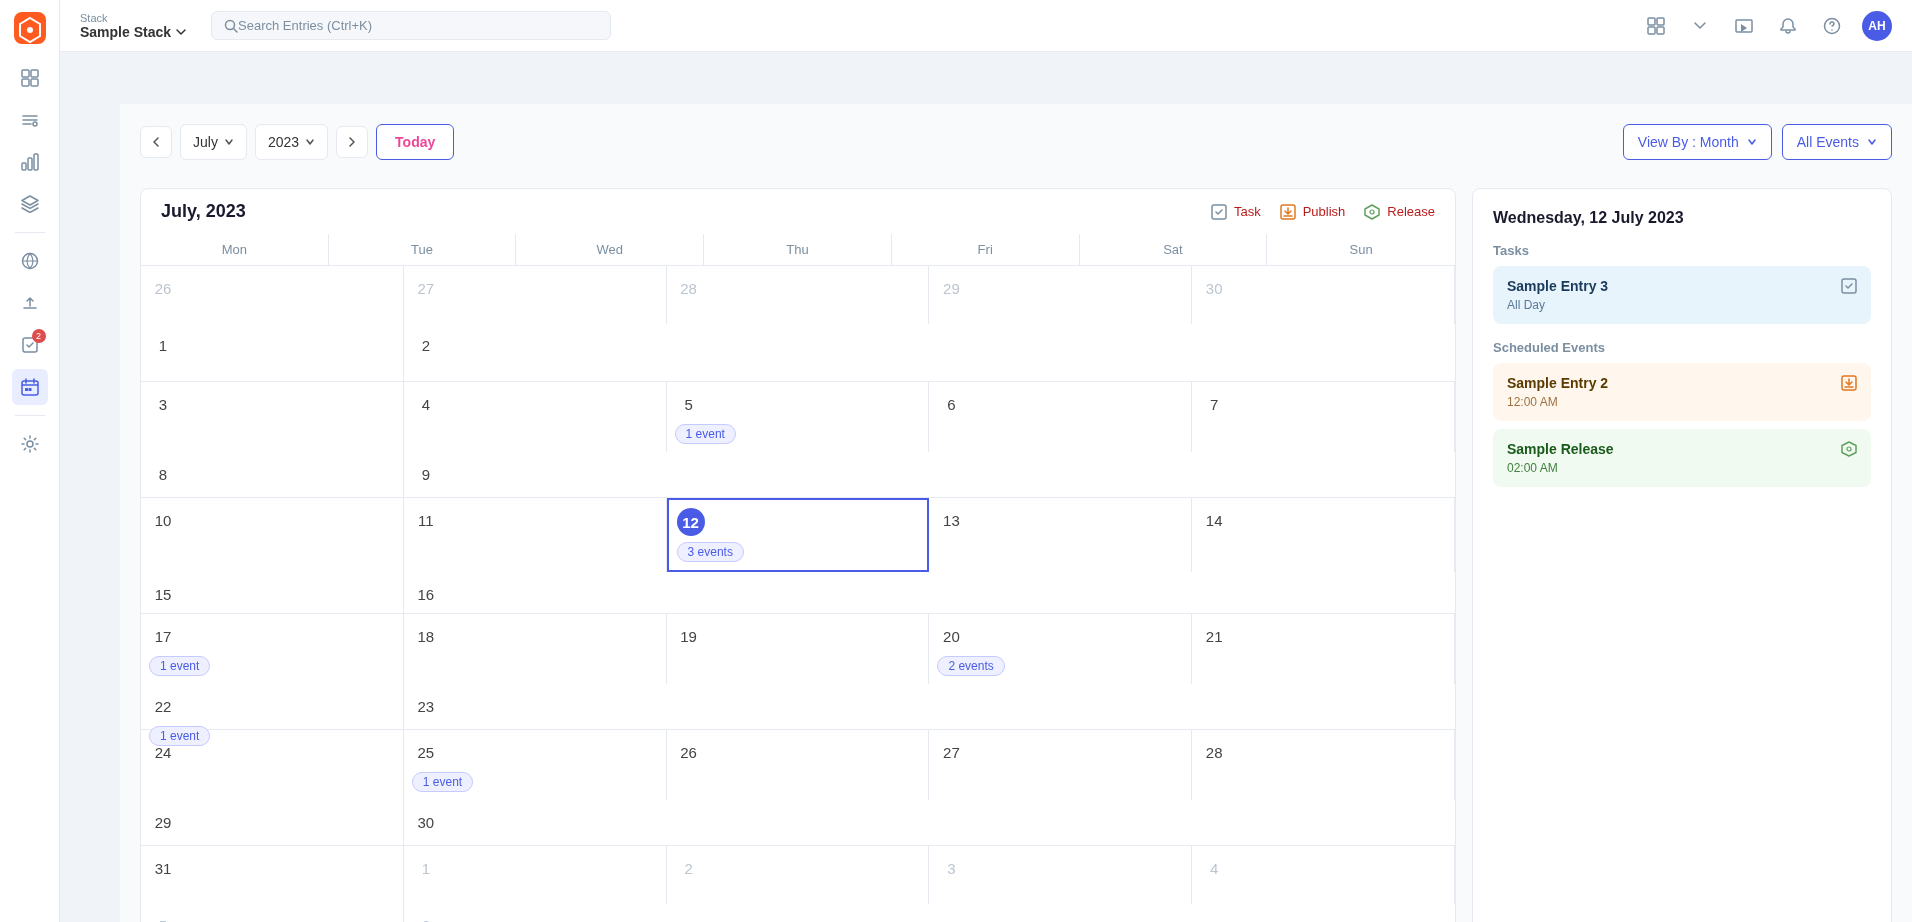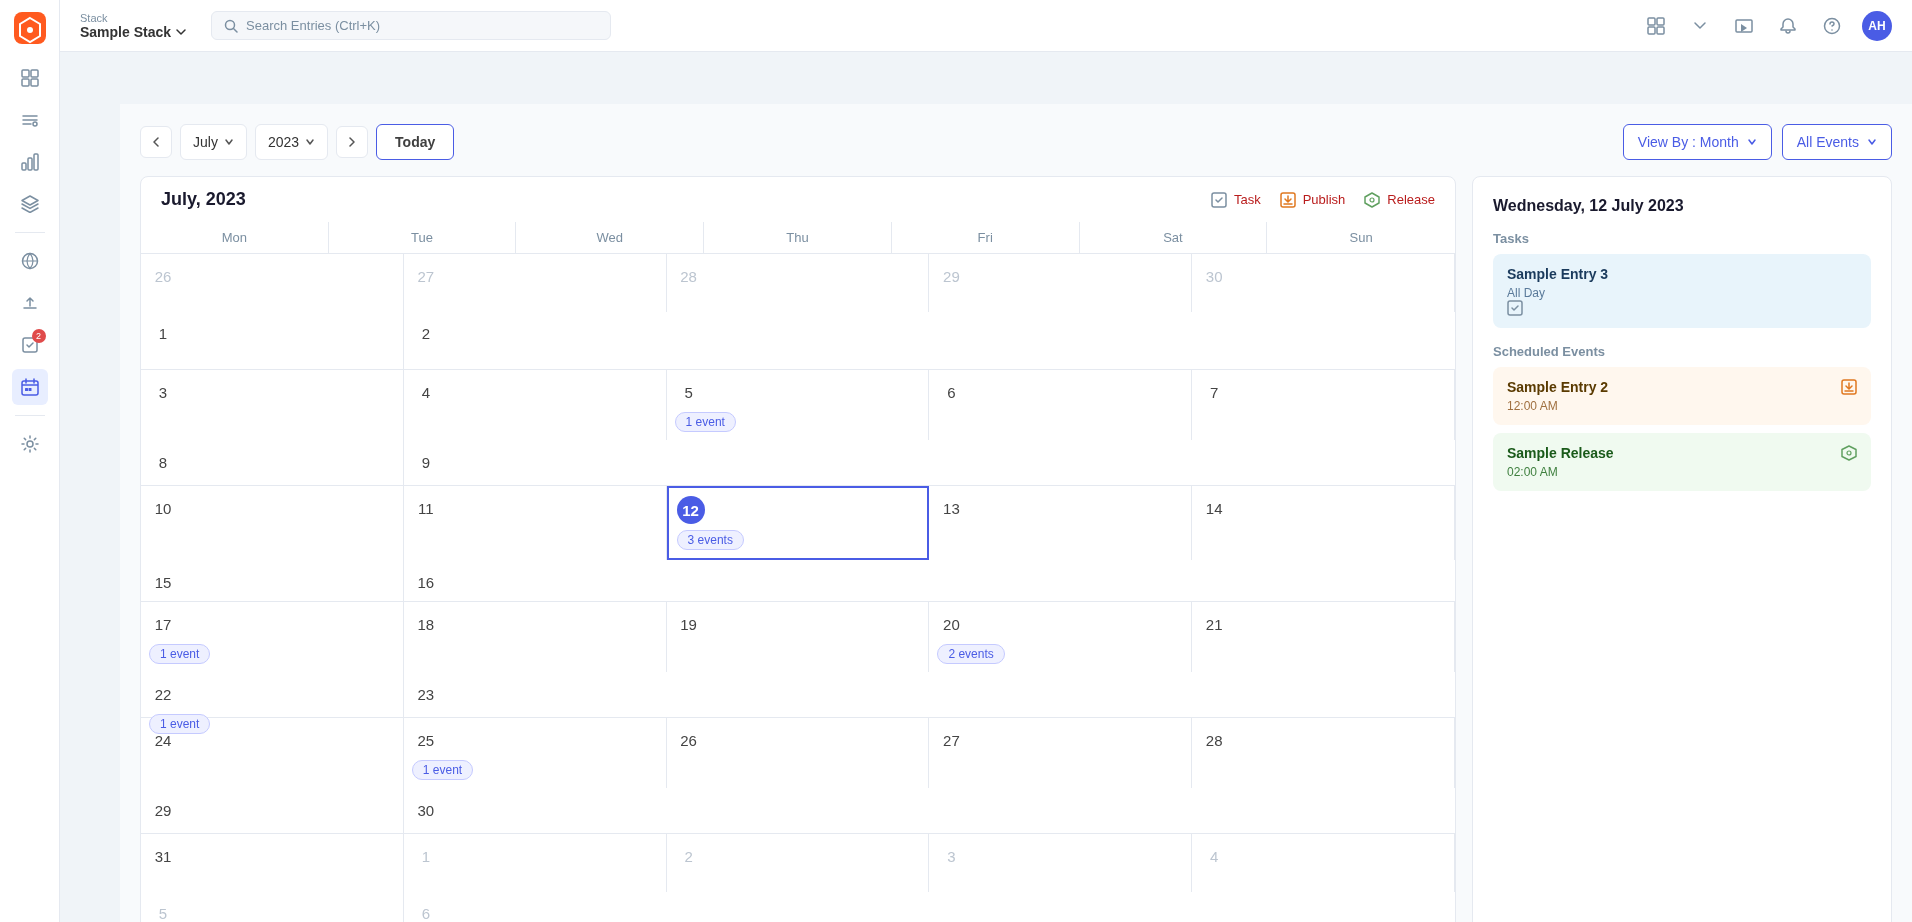--- a/index.html
+++ b/index.html
@@ -15,34 +15,34 @@
     .sidebar-item.active { background: #e8eeff; color: #4a5ce5; }
     .sidebar-item.has-badge { position: relative; }
     .badge { position: absolute; top: 2px; right: 2px; background: #e04b4b; color: white; border-radius: 50%; width: 14px; height: 14px; font-size: 9px; display: flex; align-items: center; justify-content: center; }
     .sidebar-divider { width: 30px; height: 1px; background: #e5e9f0; margin: 4px 0; }
 
     
     .topbar { display: flex; align-items: center; padding: 0 20px; height: 52px; background: #fff; border-bottom: 1px solid #e5e9f0; position: absolute; top: 0; left: 60px; right: 0; z-index: 10; }
     .stack-info { display: flex; flex-direction: column; margin-right: 24px; }
     .stack-name { font-size: 11px; color: #7b8fa1; }
     .stack-title { font-size: 14px; font-weight: 600; color: #333; display: flex; align-items: center; gap: 4px; cursor: pointer; }
-    .search-bar { flex: 1; max-width: 400px; display: flex; align-items: center; background: #f5f7fa; border: 1px solid #e5e9f0; border-radius: 6px; padding: 6px 12px; gap: 8px; cursor: pointer; }
+    .search-bar { flex: 1; max-width: 400px; display: flex; align-items: center; background: #f5f7fa; border: 1px solid #e5e9f0; border-radius: 6px; padding: 6px 12px; cursor: pointer; }
     .search-bar span { color: #7b8fa1; font-size: 13px; }
     .topbar-right { margin-left: auto; display: flex; align-items: center; gap: 16px; }
     .topbar-icon { width: 28px; height: 28px; display: flex; align-items: center; justify-content: center; color: #7b8fa1; cursor: pointer; border-radius: 4px; }
     .avatar { width: 30px; height: 30px; background: #4a5ce5; color: white; border-radius: 50%; display: flex; align-items: center; justify-content: center; font-size: 12px; font-weight: 600; }
 
     
-    .main-content { margin-top: 52px; margin-left: 60px; flex: 1; display: flex; flex-direction: column; background: #f8fafc; }
+    .main-content { margin-top: 52px; margin-left: 60px; flex: 1; display: flex; flex-direction: column; background: #f8fafc; gap: 12px; }
 
     
     .cal-toolbar { display: flex; align-items: center; gap: 8px; margin-bottom: 16px; }
     .nav-btn { width: 32px; height: 32px; border: 1px solid #e5e9f0; background: #fff; border-radius: 6px; display: flex; align-items: center; justify-content: center; cursor: pointer; color: #555; }
     .dropdown-btn { height: 36px; border: 1px solid #e5e9f0; background: #fff; border-radius: 6px; padding: 0 12px; display: flex; align-items: center; gap: 6px; cursor: pointer; font-size: 14px; color: #333; }
-    .today-btn { height: 36px; border: 1.5px solid #4a5ce5; background: #fff; border-radius: 6px; padding: 0 18px; color: #404040; font-weight: 600; cursor: pointer; font-size: 14px; }
+    .today-btn { height: 36px; border: 1.5px solid #4a5ce5; background: #fff; border-radius: 6px; padding: 0 18px; color: #ec4899; font-weight: 600; cursor: pointer; font-size: 14px; }
     .toolbar-right { margin-left: auto; display: flex; gap: 10px; }
     .view-dropdown { height: 36px; border: 1.5px solid #4a5ce5; background: #fff; border-radius: 6px; padding: 0 14px; display: flex; align-items: center; gap: 8px; cursor: pointer; font-size: 14px; color: #4a5ce5; font-weight: 500; }
     .events-dropdown { height: 36px; border: 1.5px solid #4a5ce5; background: #fff; border-radius: 6px; padding: 0 14px; display: flex; align-items: center; gap: 8px; cursor: pointer; font-size: 14px; color: #4a5ce5; font-weight: 500; }
 
     
     .cal-main { display: flex; gap: 16px; flex: 1; }
     .cal-grid-wrap { flex: 1; background: #fff; border: 1px solid #e5e9f0; border-radius: 8px; overflow: hidden; display: flex; flex-direction: column; }
 
     
     .cal-header { display: flex; align-items: center; justify-content: space-between; padding: 12px 20px; }
@@ -61,21 +61,21 @@
     .cal-day.other-month .day-num { color: #bcc5d0; }
     .cal-day.selected { border: 2px solid #4a5ce5; }
     .day-num { font-size: 15px; color: #444; margin-bottom: 4px; width: 28px; height: 28px; display: flex; align-items: center; justify-content: center; border-radius: 50%; }
     .day-num.today-num { background: #4a5ce5; color: #fff; font-weight: 700; }
     .event-pill { background: #eef0ff; color: #4a5ce5; border: 1px solid #c5caff; border-radius: 20px; padding: 2px 10px; font-size: 12px; cursor: pointer; margin-top: 2px; }
 
     
     .side-panel { width: 420px; background: #fff; border: 1px solid #e5e9f0; border-radius: 8px; padding: 20px; display: flex; flex-direction: column; gap: 16px; overflow-y: auto; }
     .panel-date { font-size: 16px; font-weight: 700; color: #1a1a2e; }
     .panel-section-title { font-size: 13px; font-weight: 600; color: #7b8fa1; margin-bottom: 8px; }
-    .task-card { background: #e8f4fb; border-radius: 8px; padding: 12px 14px; display: flex; justify-content: space-between; align-items: flex-start; flex-direction: column; }
+    .task-card { background: #e8f4fb; border-radius: 8px; padding: 12px 14px; display: flex; justify-content: space-between; align-items: flex-start; }
     .task-card-title { font-size: 14px; font-weight: 600; color: #1a3a5c; }
     .task-card-sub { font-size: 12px; color: #5a7a9a; margin-top: 4px; }
     .event-card { background: #fff7ee; border-radius: 8px; padding: 12px 14px; display: flex; justify-content: space-between; align-items: flex-start; margin-bottom: 8px; }
     .event-card.release { background: #f0faf0; }
     .event-card-title { font-size: 14px; font-weight: 600; color: #5a3a00; }
     .event-card.release .event-card-title { color: #1a5a1a; }
     .event-card-time { font-size: 12px; color: #a07040; margin-top: 4px; }
     .event-card.release .event-card-time { color: #408040; }
 
     svg { display: block; }

